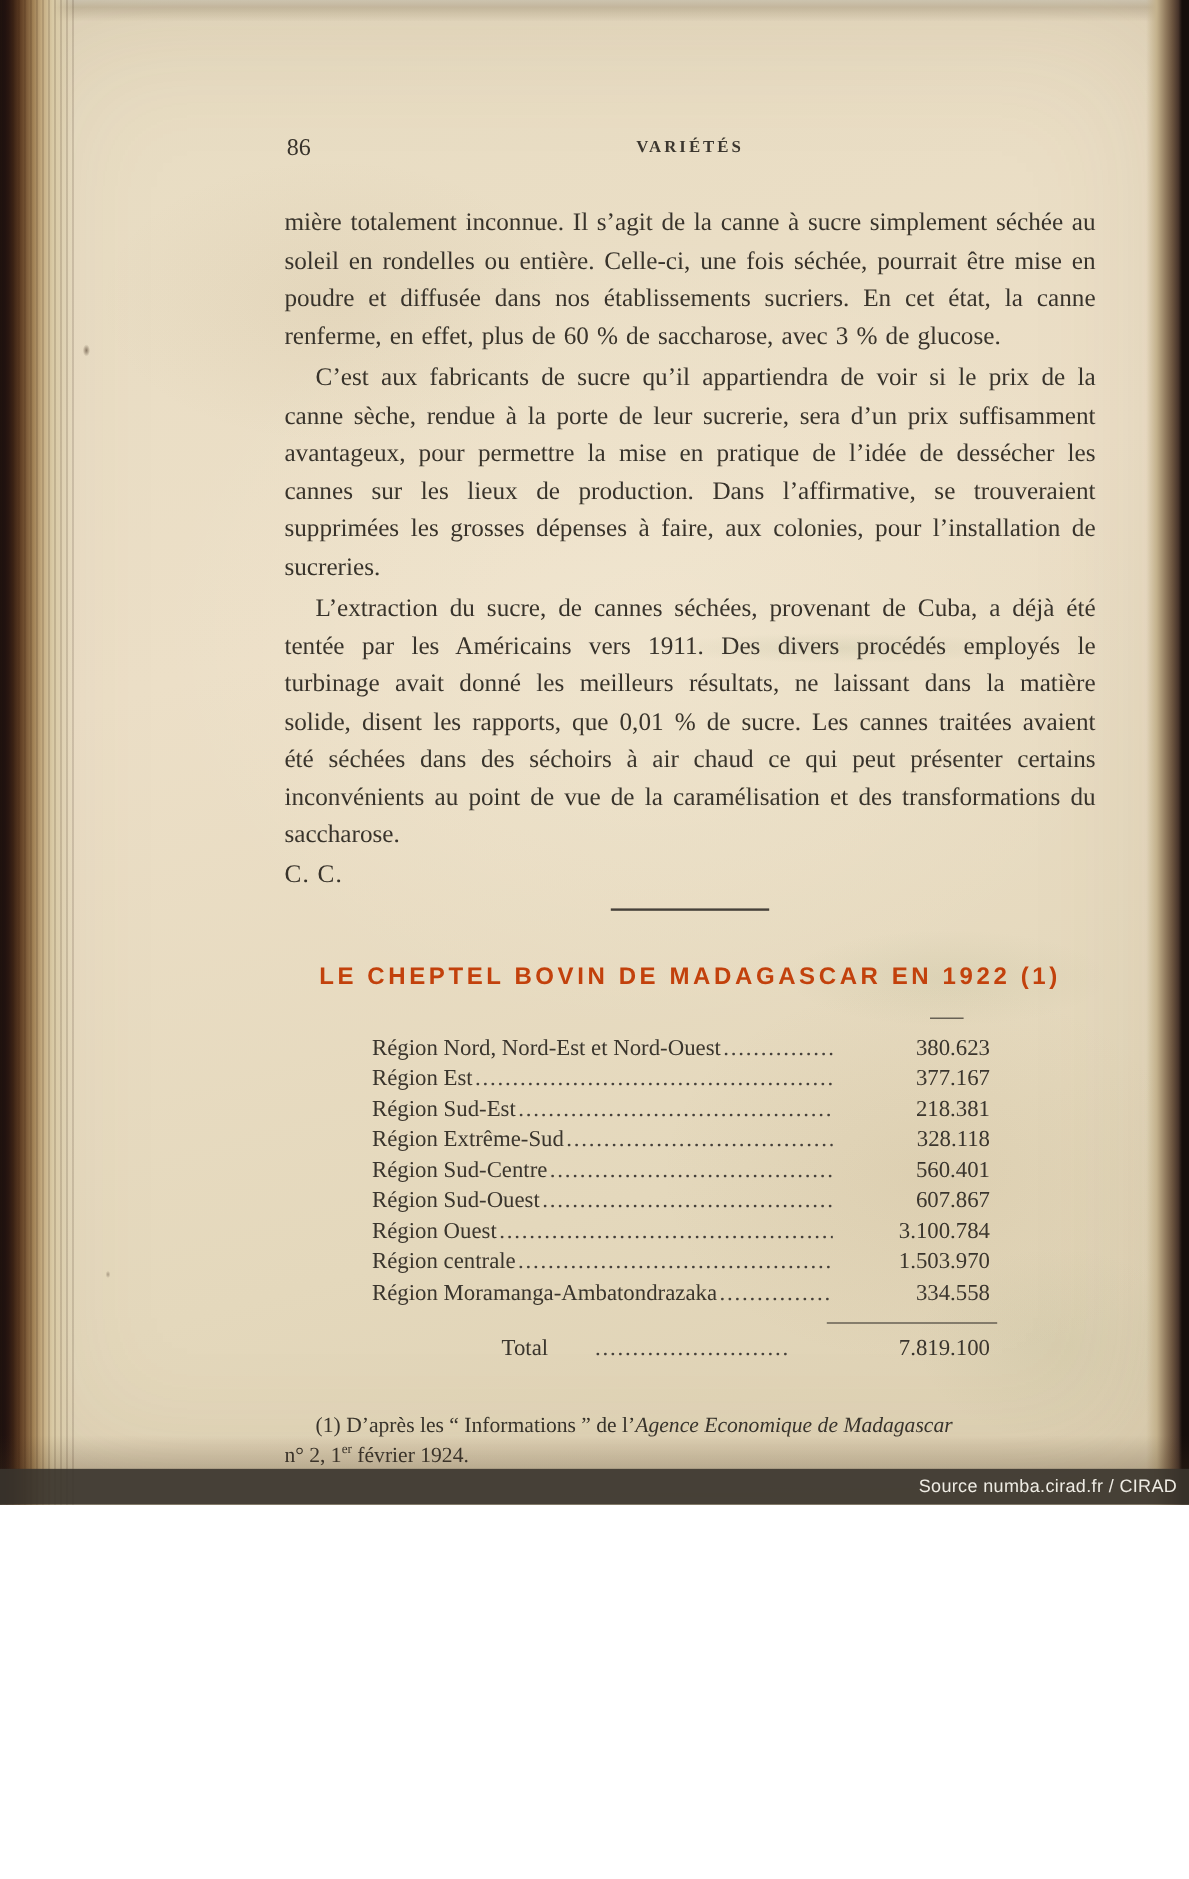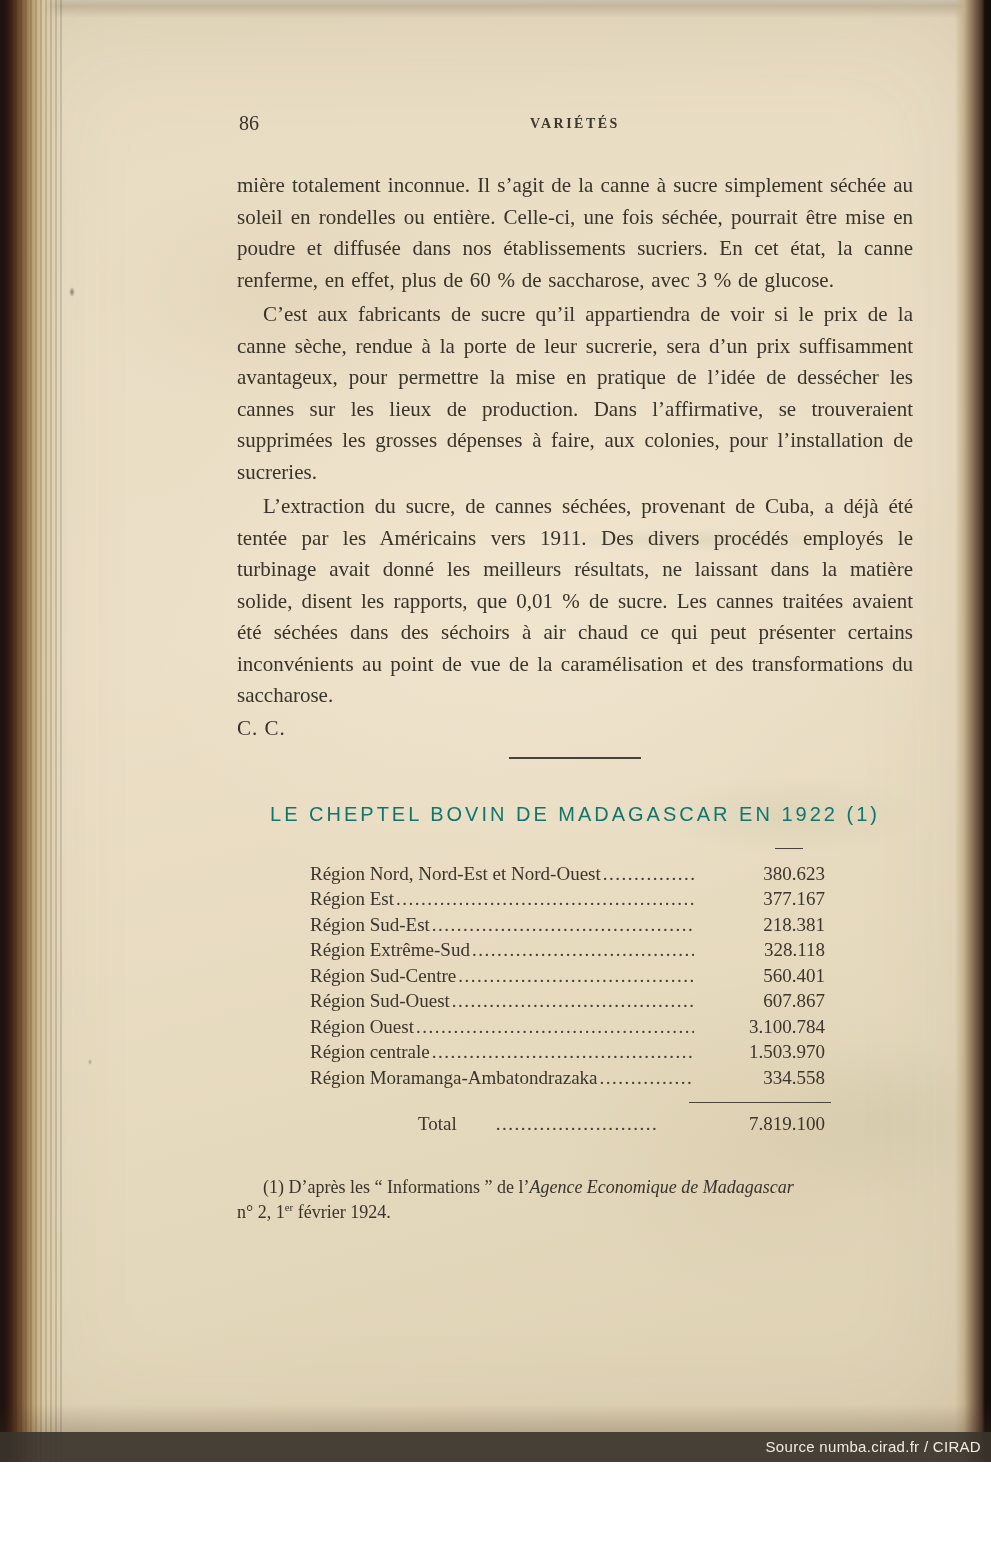--- a/index.html
+++ b/index.html
@@ -1,19 +1,19 @@
 <!DOCTYPE html>
 <html><head>
 <meta charset="utf-8">
 <style>
   html, body { margin: 0; padding: 0; }
   .scan {
     position: relative;
     width: 991px;
-    height: 1462px;
+    height: 1254px;
     overflow: hidden;
     background: #e8ddc4;
     font-family: "Liberation Serif", "DejaVu Serif", serif;
   }
   .paper {
     position: absolute;
     inset: 0;
     background:
       radial-gradient(3px 5px at 72px 292px, rgba(60,40,25,0.55), transparent 100%),
       radial-gradient(2px 3px at 90px 1062px, rgba(60,40,25,0.35), transparent 100%),
@@ -69,21 +69,21 @@
   .para {
     margin: 0; font-size: 21px; line-height: 31.5px;
     text-align: justify; word-spacing: 1.5px;
   }
   .para.indent { text-indent: 26px; margin-top: 3px; }
   .signature { text-align: left; padding-right: 62px; font-size: 21px; margin-top: 4px; letter-spacing: 1px; }
   .divider { width: 132px; border-top: 2.5px solid #46413a; margin: 16px auto 0 auto; }
   .title {
     margin: 44px 0 0 0; text-align: center;
     font-family: "Liberation Sans", "DejaVu Sans", sans-serif;
-    font-size: 20px; font-weight: 400; letter-spacing: 3px; color: #0f766e;
+    font-size: 20px; font-weight: 700; letter-spacing: 3px; color: #c2410c;
   }
   .cattle { margin: 22px 0 0 73px; width: 515px; font-size: 19px; color: #3a352d; }
   .tetes { text-align: right; padding-right: 10px; font-size: 18px; }
   .tetes-rule { width: 28px; border-top: 1.5px solid #4a453c; margin: 4px 22px 12px auto; }
   .trow { display: flex; align-items: baseline; line-height: 25.5px; }
   .tlabel { white-space: nowrap; }
   .dots { flex: 1; overflow: hidden; white-space: nowrap; letter-spacing: 1.5px; margin: 0 6px 0 2px; color: #45403a; }
   .dots::after { content: "........................................................................................................"; }
   .tvalue { width: 125px; text-align: right; white-space: nowrap; }
   .total-rule { width: 142px; border-top: 1.5px solid #4a453c; margin: 12px -6px 0 auto; }

